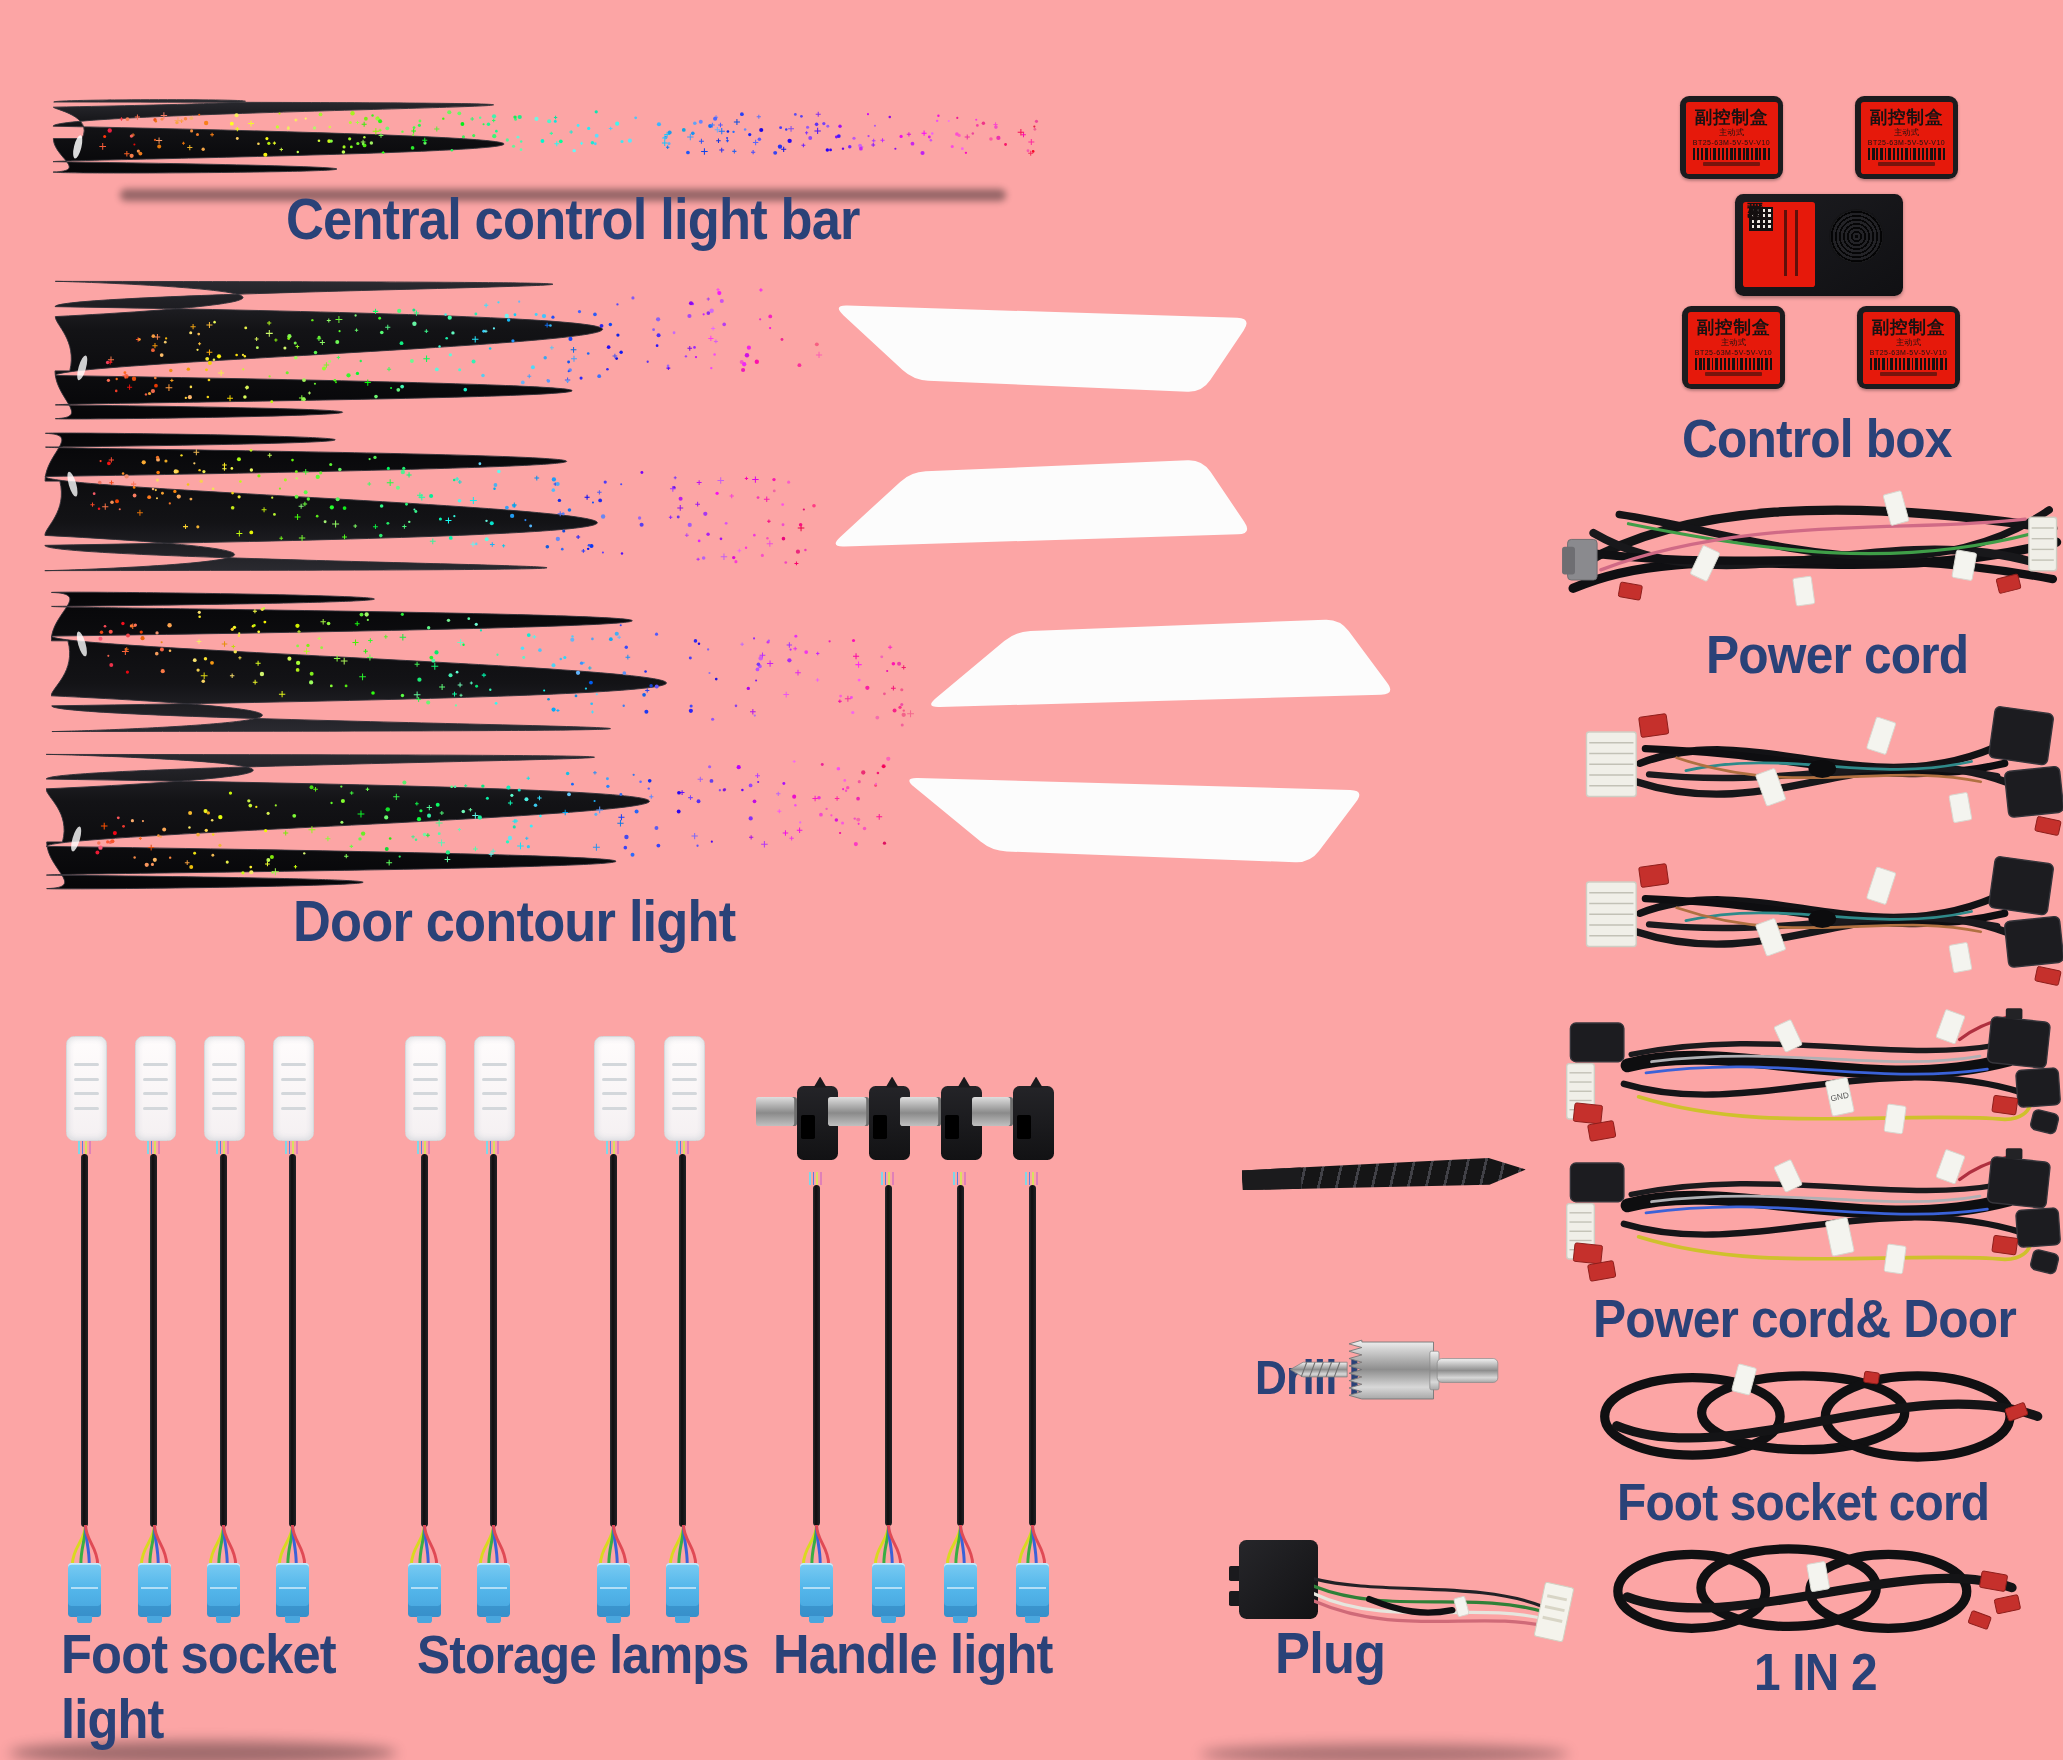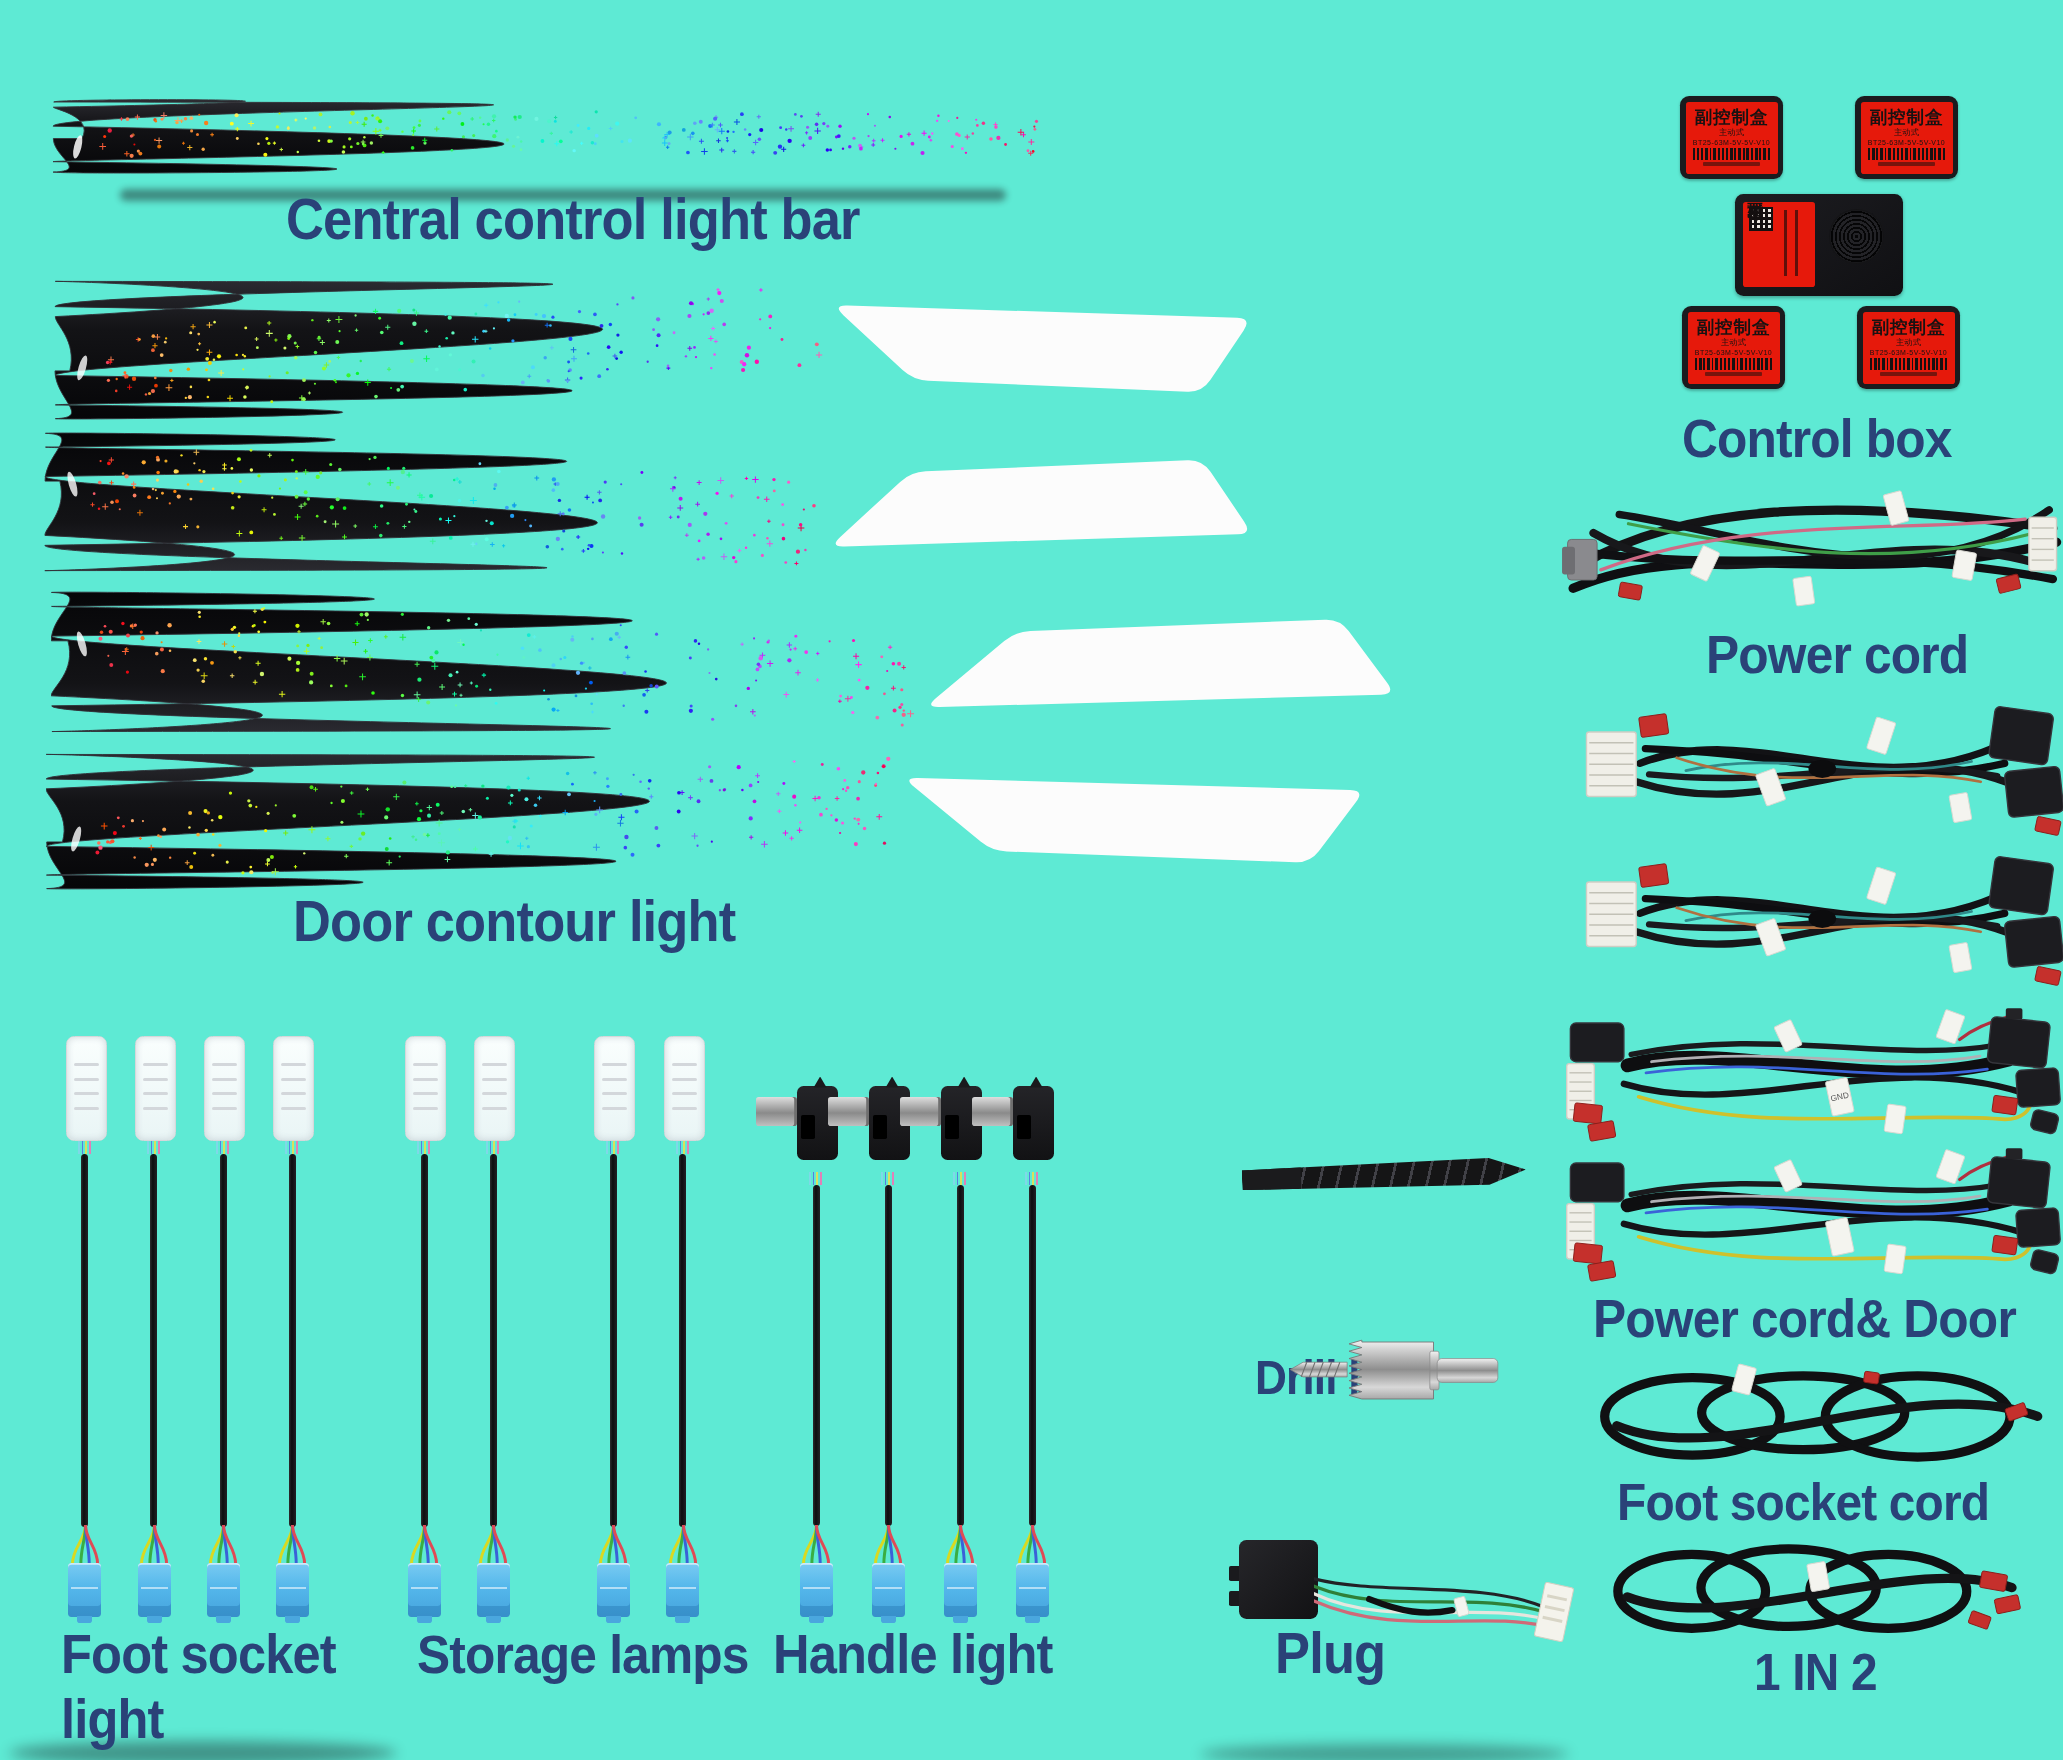--- a/index.html
+++ b/index.html
@@ -62,21 +62,21 @@
   .twist i{position:absolute;left:0;top:8%;bottom:10%;width:59px;background:#1b1b1d;display:block;}
   .smudge{position:absolute;background:#141418;filter:blur(6.5px);border-radius:50%;}
   .plug-body{position:absolute;width:79px;height:79px;background:linear-gradient(135deg,#26262a,#121214);border-radius:7.4px;}
   .plug-tab{position:absolute;width:11px;height:14.8px;background:#1a1a1d;border-radius:1.8px 0 0 1.8px;}
   .wconn{position:absolute;width:28px;height:54px;background:#f4f3ec;border:0.9px solid #d2d0c2;border-radius:2.8px;transform:rotate(12deg);}
   .wconn i{position:absolute;left:3.7px;right:3.7px;height:2.8px;background:#d8d5c6;display:block;}
 </style>
 </head>
 <body>
 
-<div id="canvas" style="--navy: #2a4278; --red: #e6190b; background: #5eead4;">
+<div id="canvas" style="--navy: #2a4278; --red: #e6190b; background: #fca5a5;">
 
   <svg id="bar-svg" class="abs" style="left:51px;top:85px" width="1034" height="103" viewBox="0 0 1120 112">
       <defs>
         <linearGradient id="g0" x1="0" y1="0" x2="0" y2="1">
           <stop offset="0" stop-color="#2a2a30"></stop>
           <stop offset="0.35" stop-color="#131316"></stop>
           <stop offset="1" stop-color="#060608"></stop>
         </linearGradient>
       </defs>
       <path d="M31.4 58.2C44.8 33.689.6 26.3190.4 24.1C470.4 15.1806.4 14.01024.8 18.5C1077.4 19.61103.2 25.81103.2 44.8C1103.2 67.21069.6 80.61008.0 83.4C694.4 93.0246.4 98.095.2 94.6C39.2 93.324.6 78.431.4 58.2Z" fill="url(#g0)" stroke="#35353b" stroke-width="1"></path>

